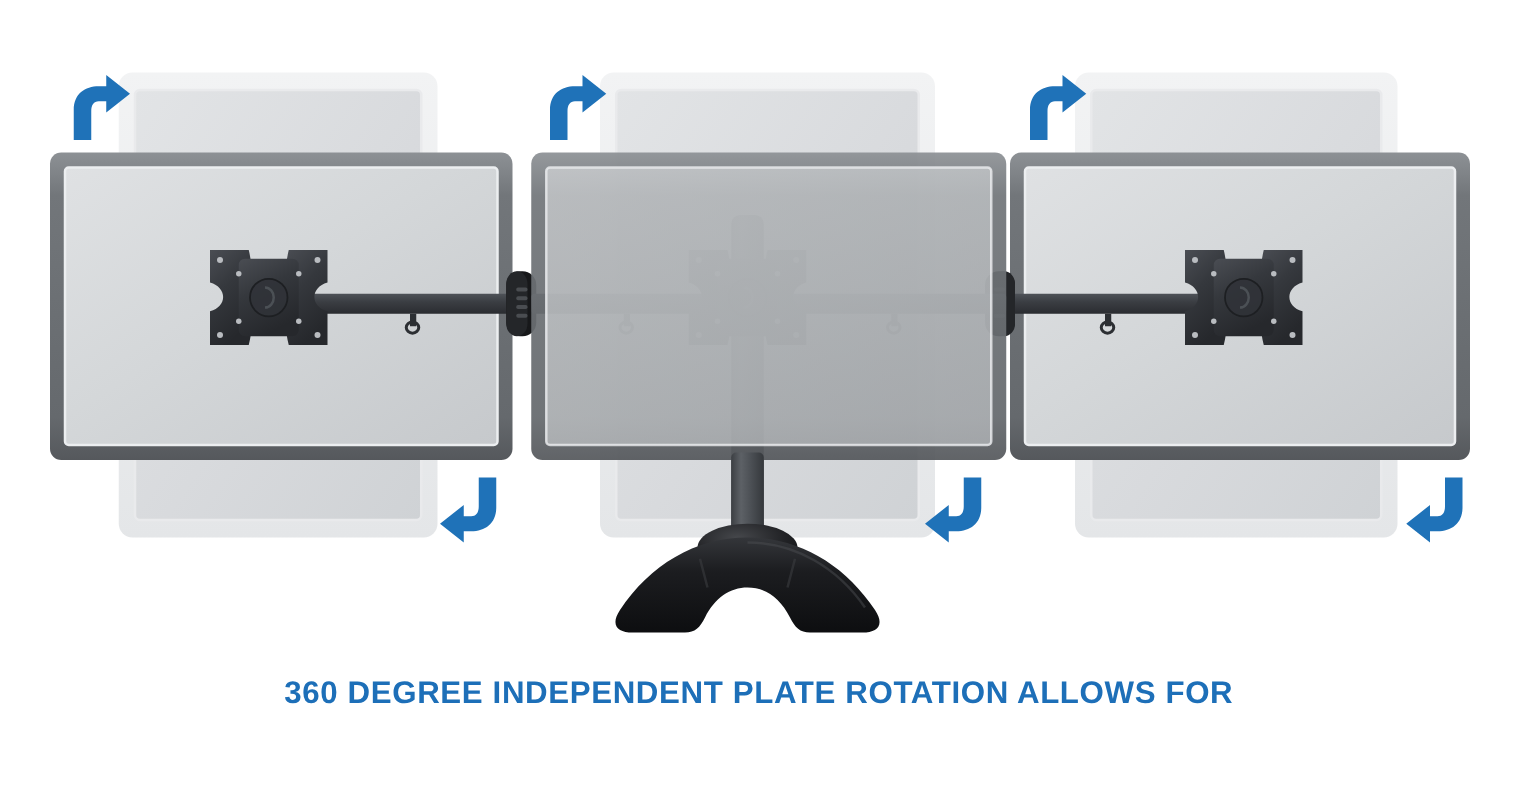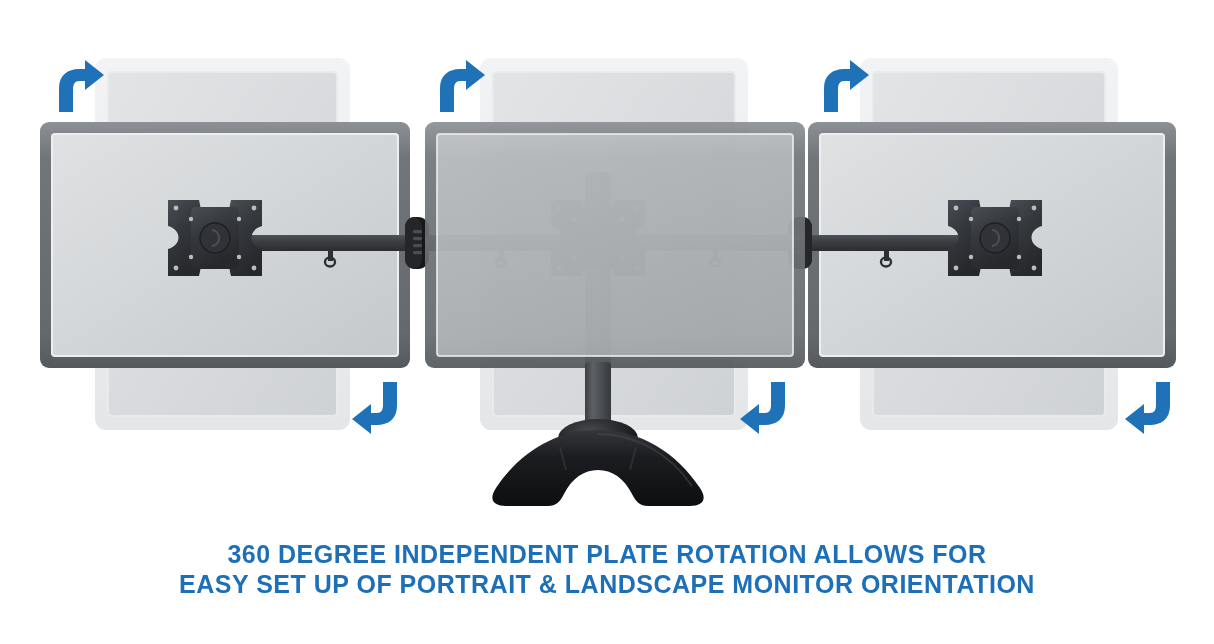--- a/index.html
+++ b/index.html
@@ -286,15 +286,14 @@
       </g>
       <g transform="translate(740,382)">
         <use href="#arrowDownLeft"></use>
       </g>
     </g>
 
   </svg>
 
   <div class="caption" id="caption-line-1" style="color: rgb(29, 111, 184);">360 DEGREE INDEPENDENT PLATE ROTATION ALLOWS FOR</div>
 
-  <div class="caption" id="caption-line-2" style="color: rgb(29, 111, 184);">EASY SET UP OF PORTRAIT &amp; LANDSCAPE MONITOR ORIENTATION</div>
 
 </div>
 
 </body></html>

